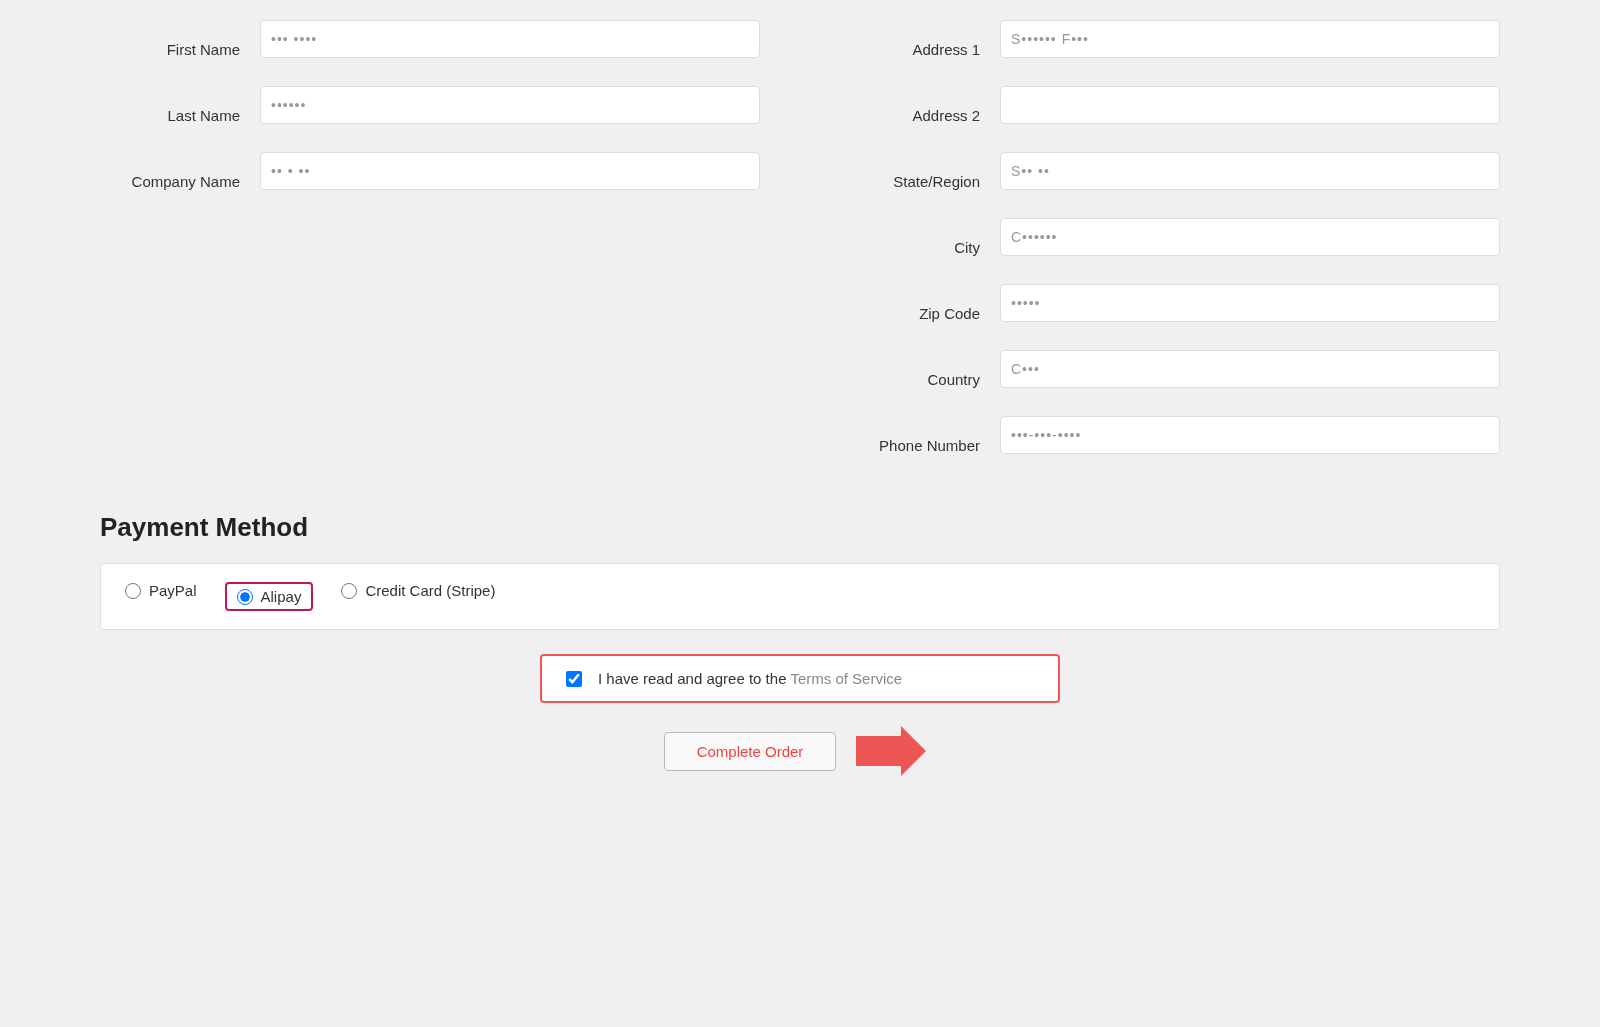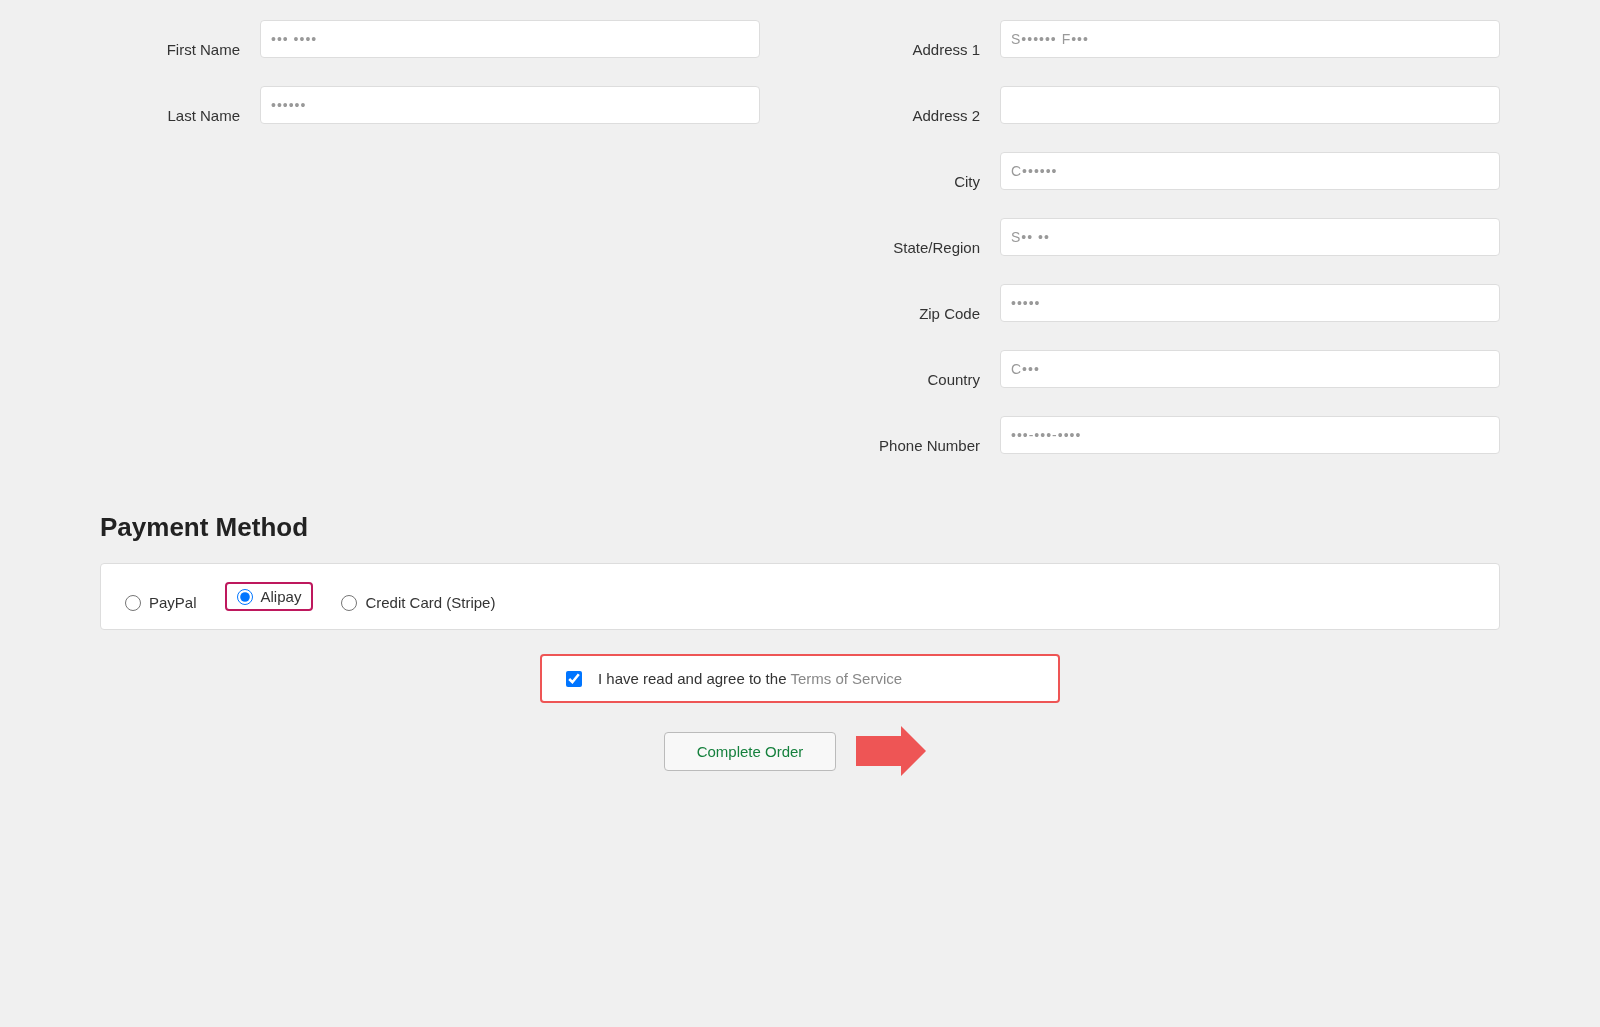--- a/index.html
+++ b/index.html
@@ -50,21 +50,21 @@
       font-weight: 600;
       color: #222;
       margin-bottom: 20px;
     }
     .payment-options-box {
       background: #fff;
       border: 1px solid #ddd;
       border-radius: 4px;
       padding: 18px 24px;
       display: flex;
-      align-items: flex-end;
+      align-items: flex-start;
       gap: 28px;
       margin-bottom: 24px;
     }
     .payment-option {
       display: flex;
       align-items: center;
       gap: 8px;
       cursor: pointer;
     }
     .radio-input {
@@ -121,21 +121,21 @@
       gap: 0;
       position: relative;
     }
     .complete-order-btn {
       padding: 10px 32px;
       font-size: 15px;
       background: #f8f8f8;
       border: 1px solid #bbb;
       border-radius: 4px;
       cursor: pointer;
-      color: #15803d;
+      color: #ef4444;
     }
 
     .arrow-container {
       position: relative;
       display: inline-flex;
       align-items: center;
       margin-left: 10px;
     }
     .arrow-svg {
       width: 90px;
@@ -156,38 +156,42 @@
 
     <div id="left-col">
         <div class="form-row">
     <label class="form-label">First Name</label>
     <input class="form-input blurred-text" type="text" value="••• ••••" style="">
   </div>
         <div class="form-row">
     <label class="form-label">Last Name</label>
     <input class="form-input blurred-text" type="text" value="••••••" style="">
   </div>
+        <div class="form-row">
+    <label class="form-label">Company Name</label>
+    <input class="form-input blurred-text" type="text" value="•• • ••" style="">
+  </div>
       </div>
 
     <div id="right-col">
         <div class="form-row">
     <label class="form-label">Address 1</label>
     <input class="form-input blurred-text" type="text" value="S•••••• F•••" style="">
   </div>
         <div class="form-row">
     <label class="form-label">Address 2</label>
     <input class="form-input blurred-text" type="text" value="" style="">
   </div>
         <div class="form-row">
+    <label class="form-label">State/Region</label>
+    <input class="form-input blurred-text" type="text" value="S•• ••" style="">
+  </div>
+        <div class="form-row">
     <label class="form-label">City</label>
     <input class="form-input blurred-text" type="text" value="C••••••" style="">
-  </div>
-        <div class="form-row">
-    <label class="form-label">State/Region</label>
-    <input class="form-input blurred-text" type="text" value="S•• ••" style="">
   </div>
         <div class="form-row">
     <label class="form-label">Zip Code</label>
     <input class="form-input blurred-text" type="text" value="•••••" style="">
   </div>
         <div class="form-row">
     <label class="form-label">Country</label>
     <input class="form-input blurred-text" type="text" value="C•••" style="">
   </div>
         <div class="form-row">

